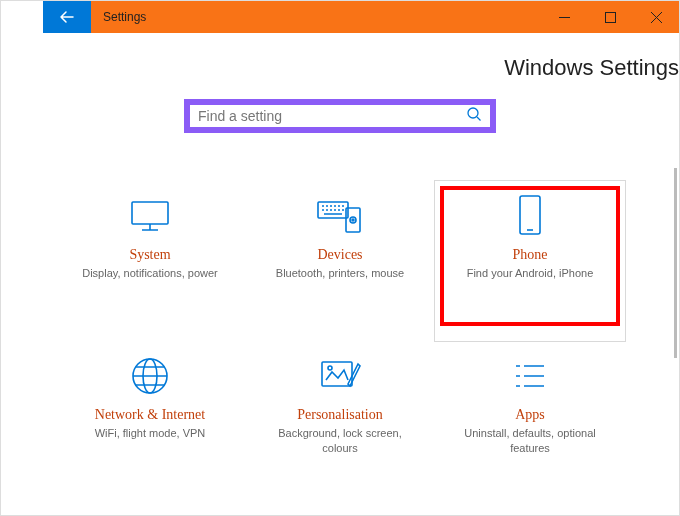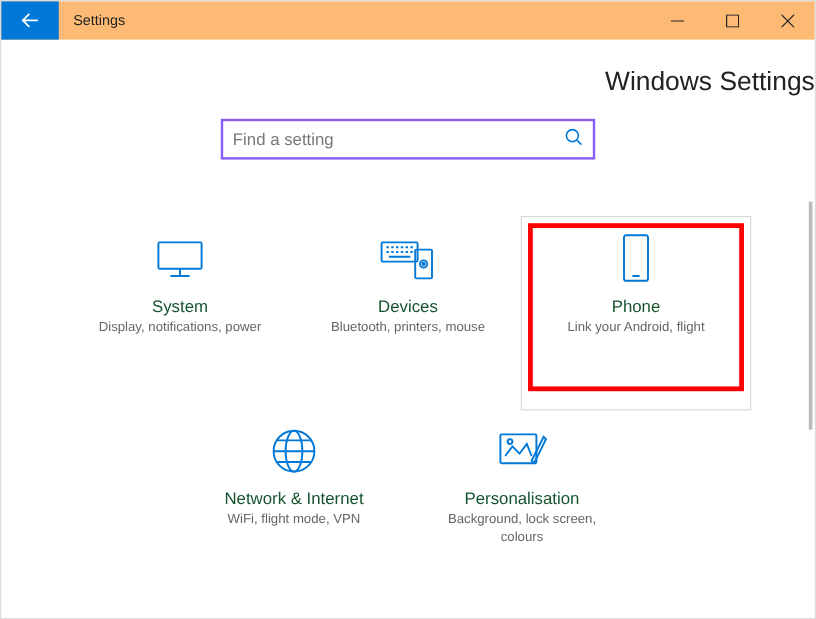--- a/index.html
+++ b/index.html
@@ -9,21 +9,22 @@
     width: 680px;
     height: 516px;
     overflow: hidden;
     position: relative;
     border: 1px solid #ddd;
   }
   .titlebar {
     height: 32px;
     display: flex;
     align-items: stretch;
-    background: #fdba74;
+    background: #f97316;
+    margin-left: 42px;
   }
   .back-btn {
     width: 48px;
     background: #0078d7;
     display: flex;
     align-items: center;
     justify-content: center;
     cursor: pointer;
   }
   .back-btn svg { stroke: #fff; }
@@ -59,21 +60,21 @@
     margin-bottom: 18px;
   }
   .search-wrap {
     display: flex;
     justify-content: center;
     margin-bottom: 48px;
   }
   .search-box {
     width: 312px;
     height: 34px;
-    border: 2px solid #8b5cf6;
+    border: 6px solid #8b5cf6;
     display: flex;
     align-items: center;
     padding: 0 8px;
     gap: 17px;
   }
   .search-input {
     flex: 1;
     border: none;
     outline: none;
     font-size: 14px;
@@ -99,22 +100,23 @@
   .tile-icon {
     height: 46px;
     display: flex;
     align-items: center;
     justify-content: center;
     margin-bottom: 8px;
   }
   .tile-icon svg { stroke: #0078d7; fill: none; stroke-width: 1.6; }
   .tile-title {
     font-size: 14px;
-    color: #14532d;
+    color: #c2410c;
     margin-bottom: 3px;
+    font-family: Liberation Serif, serif;
   }
   .tile-desc {
     font-size: 11px;
     color: #666;
     line-height: 1.35;
     padding: 0 6px;
   }
   .tile.highlight {
     background: #fff;
     box-shadow: 0 0 0 1px #d9d9d9;
@@ -208,21 +210,21 @@
 
     <div class="tile highlight">
       <div class="redbox"></div>
       <div class="tile-icon">
         <svg width="30" height="44" viewBox="0 0 30 44">
             <rect x="5" y="2" width="20" height="38" rx="2"></rect>
             <path d="M12 36 H18"></path>
           </svg>
       </div>
       <div class="tile-title">Phone</div>
-      <div class="tile-desc">Link your Android, flight</div>
+      <div class="tile-desc">Find your Android, iPhone</div>
     </div>
 
     <div class="tile">
       <div class="tile-icon">
         <svg width="44" height="44" viewBox="0 0 44 44">
           <circle cx="22" cy="22" r="17"></circle>
           <ellipse cx="22" cy="22" rx="7" ry="17"></ellipse>
           <path d="M5 22 H39 M8 13 H36 M8 31 H36"></path>
         </svg>
       </div>
@@ -236,17 +238,28 @@
           <rect x="4" y="6" width="30" height="24" rx="1"></rect>
           <path d="M8 24 L14 16 L20 22 L26 14 L30 24"></path>
           <circle cx="12" cy="12" r="2"></circle>
           <path d="M30 28 L40 8 L42 10 L32 30 Z"></path>
         </svg>
       </div>
       <div class="tile-title">Personalisation</div>
       <div class="tile-desc">Background, lock screen, colours</div>
     </div>
 
+    <div class="tile">
+      <div class="tile-icon">
+        <svg width="40" height="36" viewBox="0 0 40 36" stroke-width="2.4">
+          <path d="M6 8 H10 M14 8 H34"></path>
+          <path d="M6 18 H10 M14 18 H34"></path>
+          <path d="M6 28 H10 M14 28 H34"></path>
+        </svg>
+      </div>
+      <div class="tile-title">Apps</div>
+      <div class="tile-desc">Uninstall, defaults, optional features</div>
+    </div>
 
   </div>
 
   <div class="scrollbar"></div>
 </div>
 
 </body></html>

